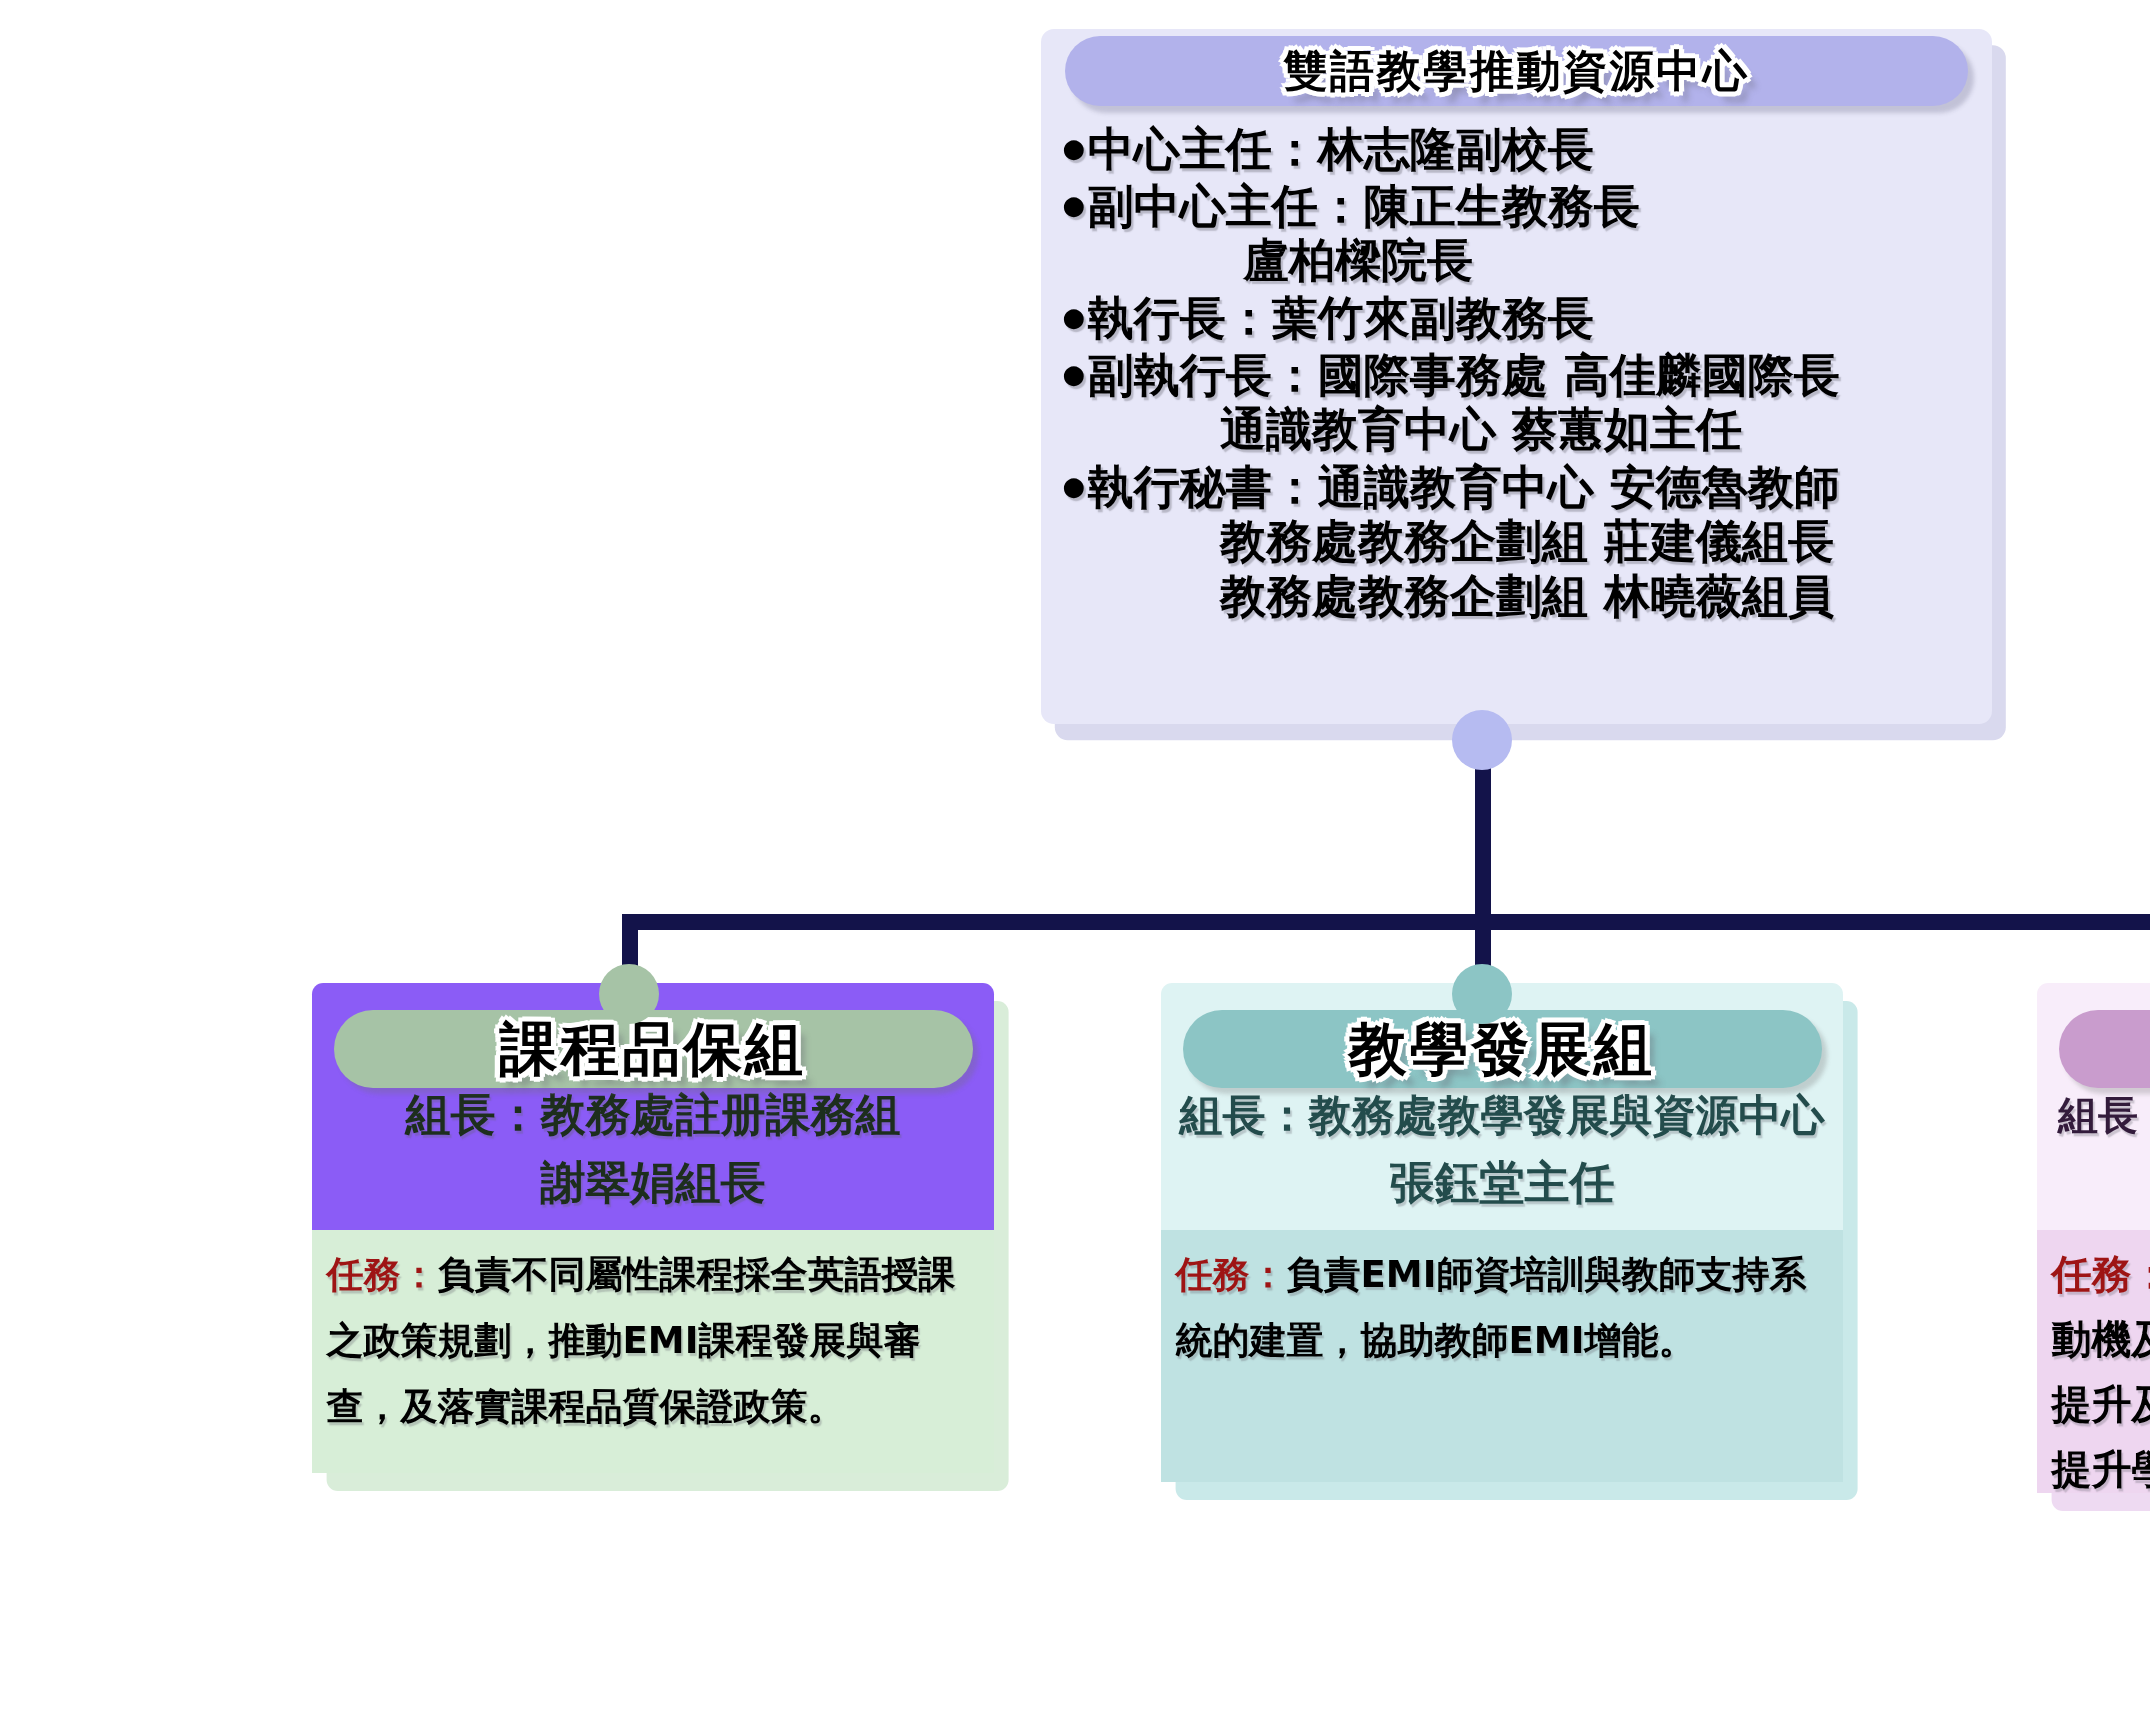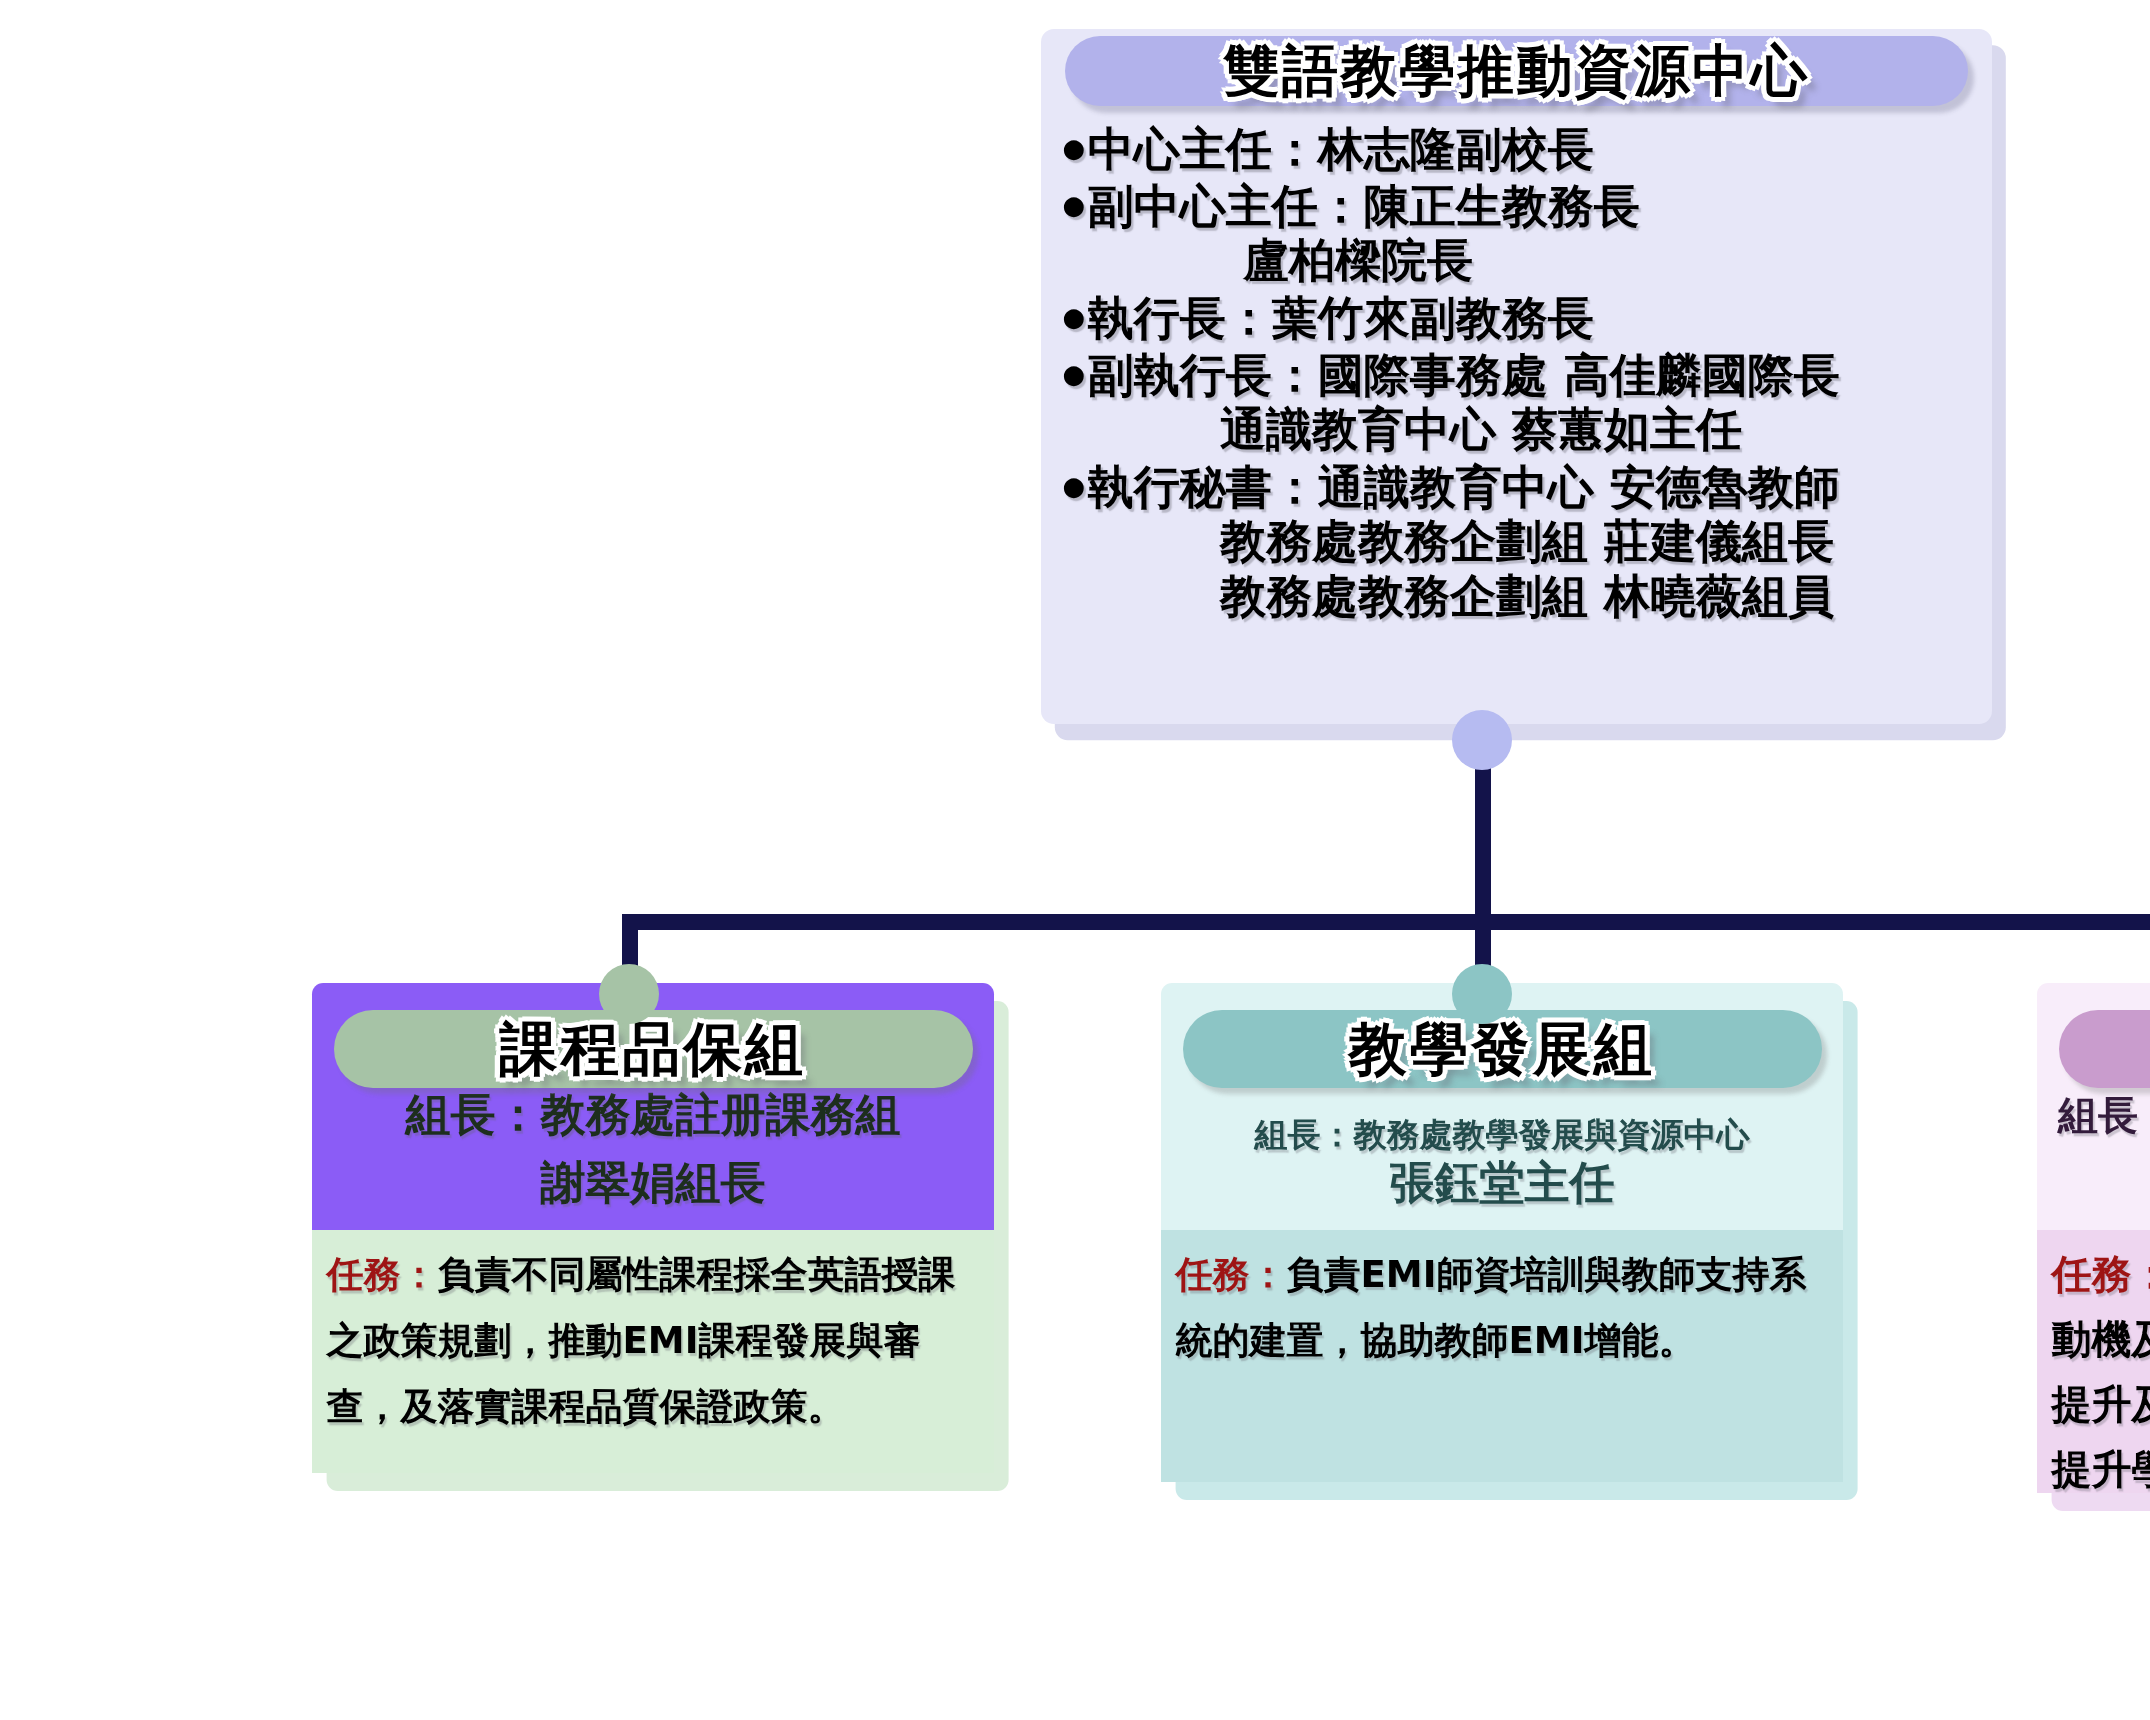--- a/index.html
+++ b/index.html
@@ -19,21 +19,21 @@
     background:#e7e7f8;border-radius:13px;z-index:2;
     box-shadow:13.8px 16.3px 0 #d9d9ee;
   }
   .root-header{
     position:absolute;left:24px;top:7.3px;width:903px;height:70px;
     background:#b2b2eb;border-radius:35px;z-index:3;
     box-shadow:6px 6.9px 4.3px rgba(110,110,140,.30);
   }
   .big-title{
     width:100%;height:100%;text-align:center;color:#000;
-    font-size:56px;line-height:70px;letter-spacing:2.6px;
+    font-size:44px;line-height:70px;letter-spacing:2.6px;
     text-shadow:
       -5.2px 0 0 #fff,5.2px 0 0 #fff,0 -5.2px 0 #fff,0 5.2px 0 #fff,
       -3.9px -3.9px 0 #fff,3.9px -3.9px 0 #fff,-3.9px 3.9px 0 #fff,3.9px 3.9px 0 #fff,
       8.6px 10.3px 6.9px rgba(100,100,110,.45);
   }
   .member-list{position:absolute;left:0;top:92px;width:100%;}
   .member-line{
     position:relative;height:55px;line-height:55px;padding-left:21.5px;
     font-size:46px;color:#000;white-space:nowrap;
     text-shadow:2.2px 3px 1.3px rgba(95,95,105,.35);
@@ -64,21 +64,21 @@
   }
   .leader-line{
     position:absolute;left:0;width:100%;height:56px;line-height:56px;
     text-align:center;font-size:45px;white-space:nowrap;
     text-shadow:1.7px 2.6px 1.3px rgba(95,95,105,.30);
   }
   .leader1{top:104px;}
   .leader2{top:172px;}
   .gb1 .leader-line{color:#1d2e1d;}
   .gb2 .leader-line{color:#234c4c;}
-  .gb2 .leader1{font-size:33px;margin-top:20px;}
+  .gb2 .leader1{font-size:43px;}
   .gb3 .leader-line{color:#331b3b;}
   .gb3 .leader1{font-size:40px;}
   .task-section{
     position:absolute;left:0;top:247px;bottom:0;width:682px;
     box-sizing:border-box;padding:12px 14.6px 0 14.6px;
   }
   .gb1 .task-section{background:#d7eed7;}
   .gb2 .task-section{background:#bfe2e2;}
   .gb3 .task-section{background:#eed6f0;}
   .task-para{

